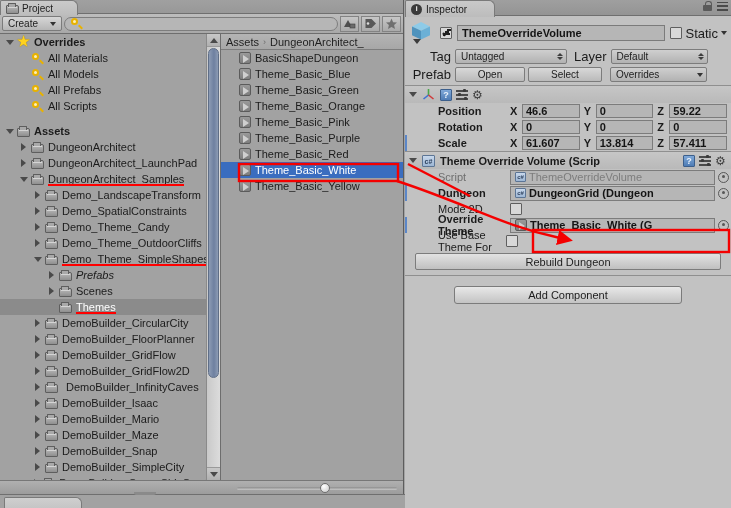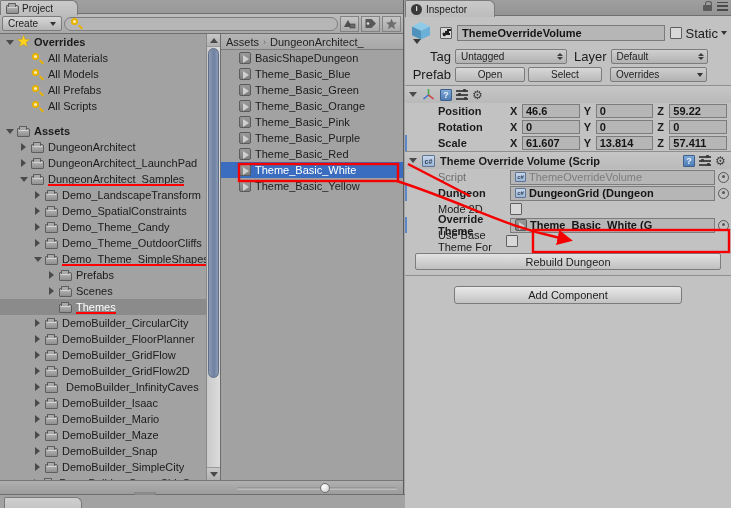--- a/index.html
+++ b/index.html
@@ -483,21 +483,21 @@
             </div>
             <div class="trow" style="padding-left: 32px;">
               <span class="tw">
                 <span class="arrowD"></span>
               </span>
               <span class="fold">
                 <i></i>
               </span>
               <span class="ul" style="margin-left: 2px;">Demo_Theme_SimpleShapes</span>
             </div>
-            <div class="trow" style="padding-left: 46px;">
+            <div class="trow" style="padding-left: 46px; font-style: italic;">
               <span class="tw">
                 <span class="arrowR"></span>
               </span>
               <span class="fold">
                 <i></i>
               </span>
               <span style="margin-left: 2px;">Prefabs</span>
             </div>
             <div class="trow" style="padding-left: 46px;">
               <span class="tw">

